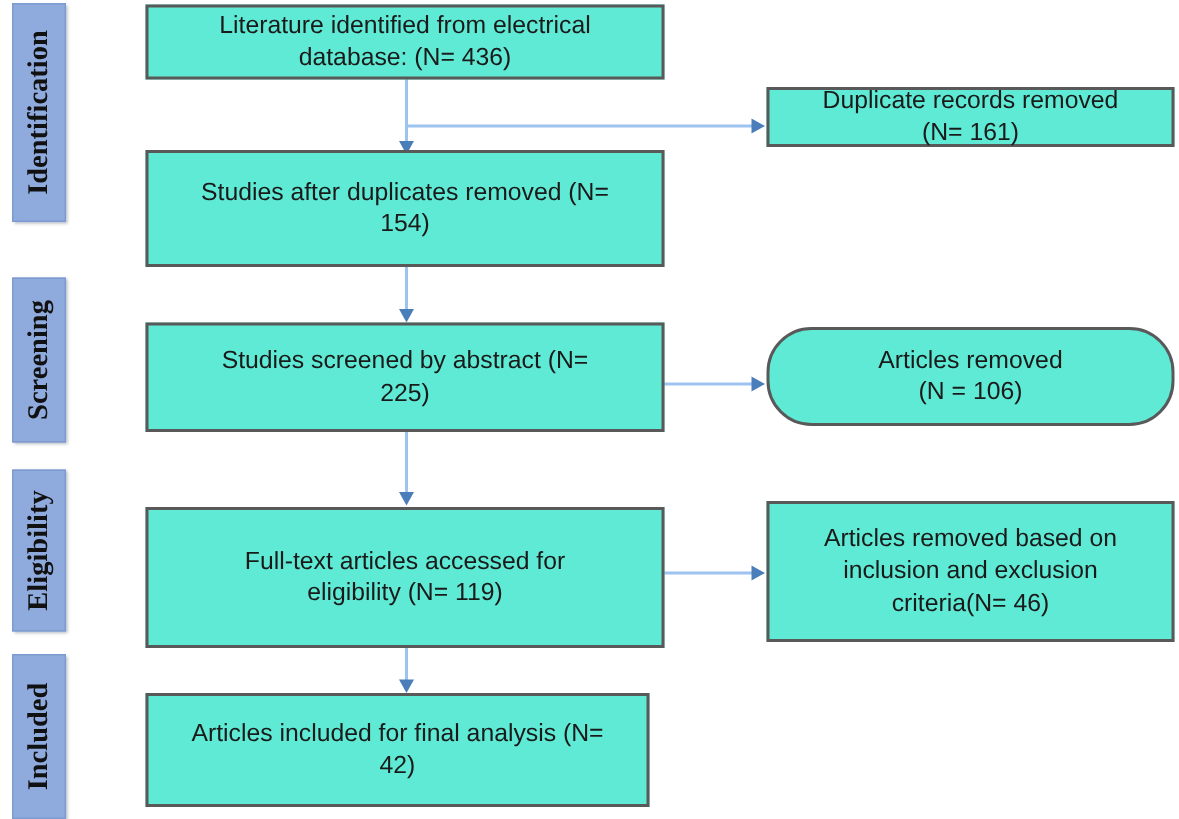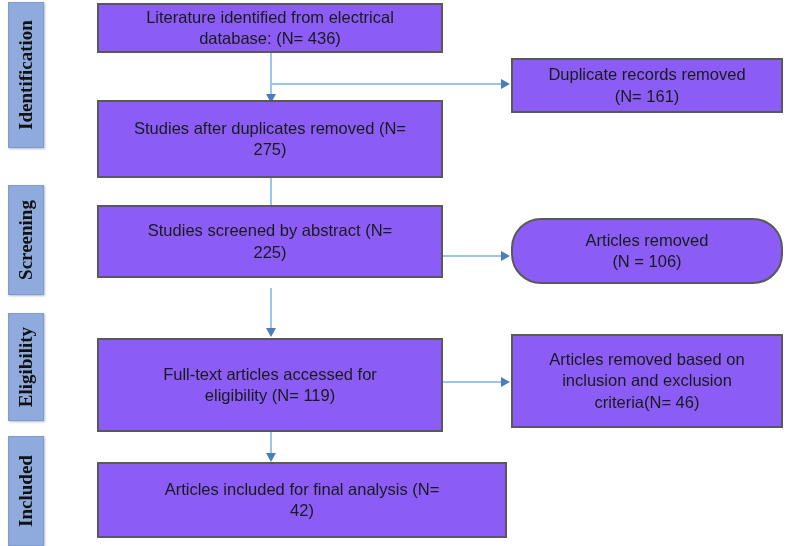--- a/index.html
+++ b/index.html
@@ -39,21 +39,21 @@
     font-weight: bold;
     font-size: 19px;
     color: #111111;
     letter-spacing: 0px;
   }
 
   
   .flow-box {
     position: absolute;
     box-sizing: border-box;
-    background: #8b5cf6;
+    background: #5eead4;
     border: 2px solid #595959;
     display: flex;
     align-items: center;
     justify-content: center;
     text-align: center;
     padding: 2px 10px;
   }
   .flow-box .box-text {
     font-family: "Liberation Sans", sans-serif;
     font-size: 16.5px;
@@ -132,39 +132,39 @@
   <div class="conn-v" style="left:270px; top:414px; height:44px;"></div>
   <div class="arrow-down" style="left:266px; top:453px;"></div>
 
   <div class="flow-box" style="left:97px; top:3px; width:346px; height:50px;">
     <span class="box-text">Literature identified from electrical
 database: (N= 436)</span>
   </div>
 
   <div class="flow-box" style="left:97px; top:100px; width:346px; height:78px;">
     <span class="box-text">Studies after duplicates removed (N=
-275)</span>
+154)</span>
   </div>
 
-  <div class="flow-box" style="left:97px; top:205px; width:346px; height:73px;">
+  <div class="flow-box" style="left:97px; top:215px; width:346px; height:73px;">
     <span class="box-text">Studies screened by abstract (N=
 225)</span>
   </div>
 
   <div class="flow-box" style="left:97px; top:338px; width:346px; height:94px;">
     <span class="box-text">Full-text articles accessed for
 eligibility (N= 119)</span>
   </div>
 
-  <div class="flow-box" style="left:97px; top:462px; width:410px; height:76px;">
+  <div class="flow-box" style="left:97px; top:462px; width:336px; height:76px;">
     <span class="box-text">Articles included for final analysis (N=
 42)</span>
   </div>
 
-  <div class="flow-box" style="left:511px; top:58px; width:272px; height:55px;">
+  <div class="flow-box" style="left:511px; top:58px; width:272px; height:40px;">
     <span class="box-text">Duplicate records removed
 (N= 161)</span>
   </div>
 
   <div class="flow-box" style="left:511px; top:218px; width:272px; height:66px;border-radius:30px;">
     <span class="box-text">Articles removed
 (N = 106)</span>
   </div>
 
   <div class="flow-box" style="left:511px; top:334px; width:272px; height:94px;">

